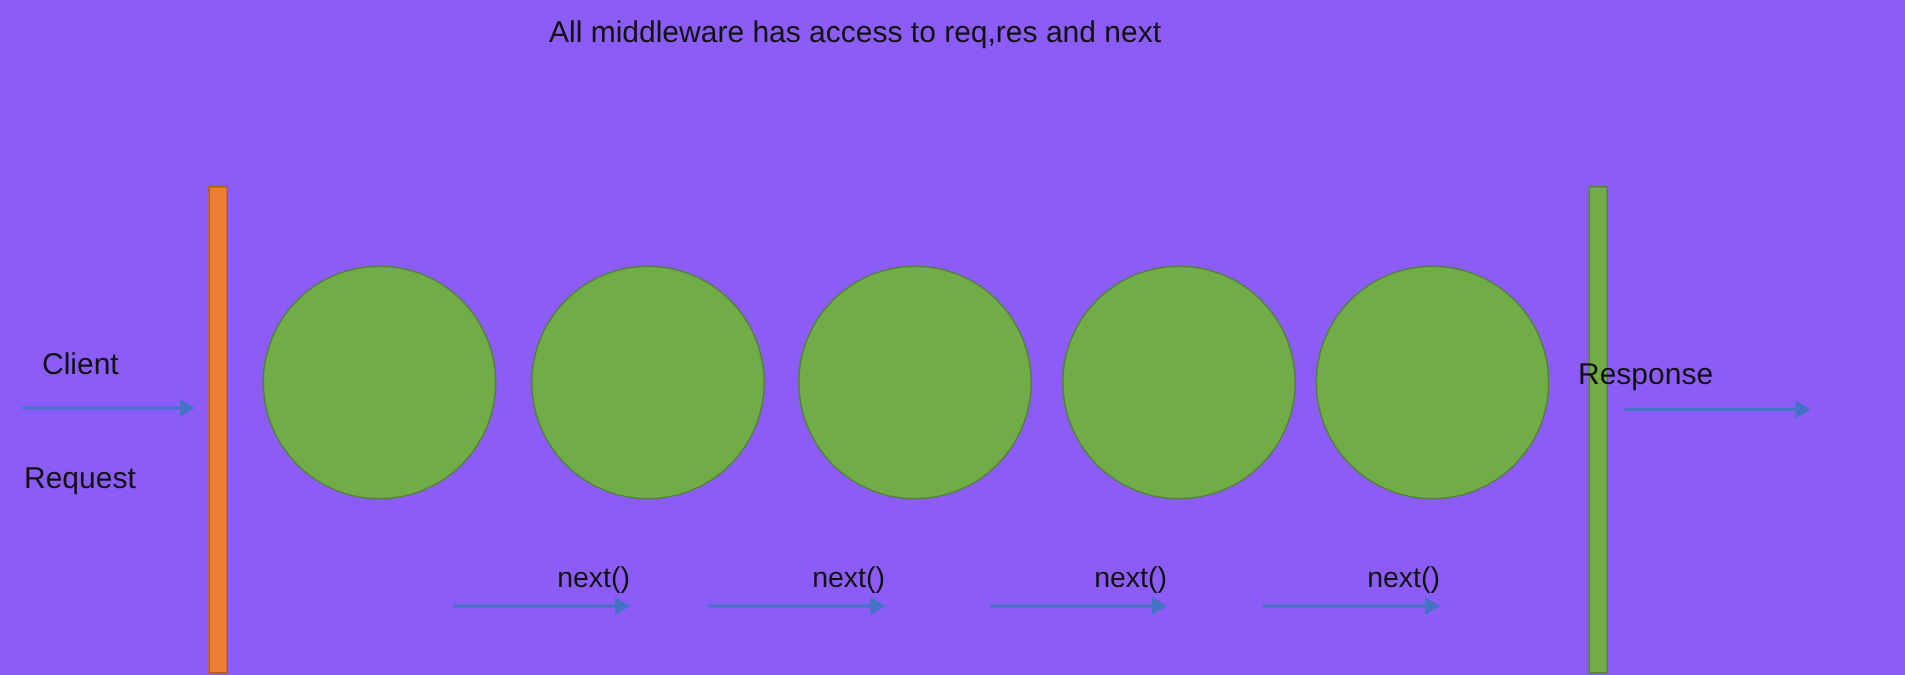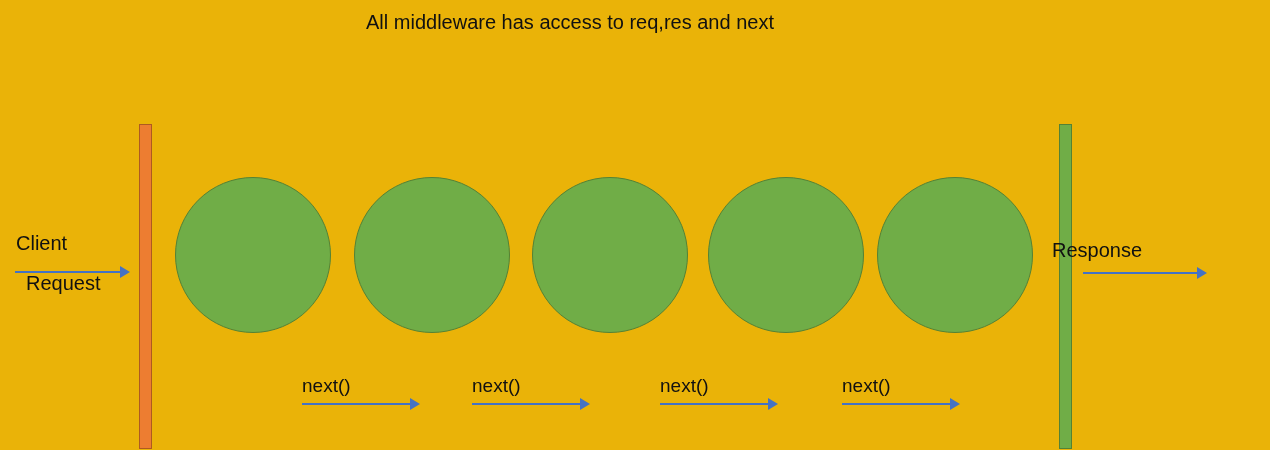--- a/index.html
+++ b/index.html
@@ -5,21 +5,21 @@
   html, body {
     margin: 0;
     padding: 0;
     background: #ffffff;
     font-family: "Liberation Sans", sans-serif;
   }
   .canvas {
     position: relative;
     width: 1270px;
     height: 450px;
-    background: #eab308;
+    background: #8b5cf6;
     overflow: hidden;
   }
   .title {
     position: absolute;
     left: 300px;
     top: 11px;
     width: 540px;
     text-align: center;
     font-size: 20px;
     font-weight: 400;
@@ -55,29 +55,29 @@
   .c2 { left: 354px; }
   .c3 { left: 532px; }
   .c4 { left: 708px; }
   .c5 { left: 877px; }
   .label {
     position: absolute;
     font-size: 20px;
     color: #111111;
     white-space: nowrap;
   }
-  .client-label  { left: 16px; top: 232px; }
-  .request-label { left: 16px; top: 272px; margin-left: 10px; }
+  .client-label  { left: 28px; top: 232px; }
+  .request-label { left: 16px; top: 308px; }
   .response-label { left: 1052px; top: 239px; }
   .next-label {
     position: absolute;
     top: 375px;
     font-size: 19px;
     color: #111111;
-    text-align: left;
+    text-align: right;
     width: 118px;
     white-space: nowrap;
   }
   .h-arrow {
     position: absolute;
     height: 2px;
     background: #4472C4;
   }
   .h-arrow::after {
     content: "";

